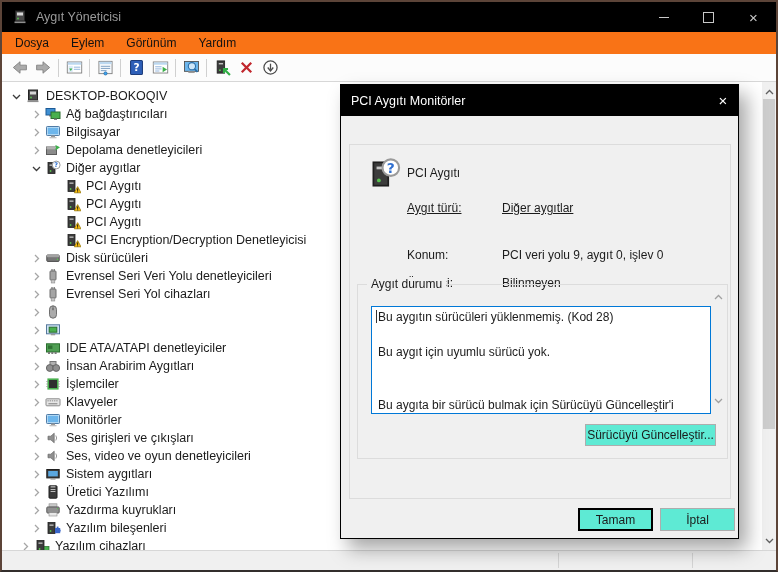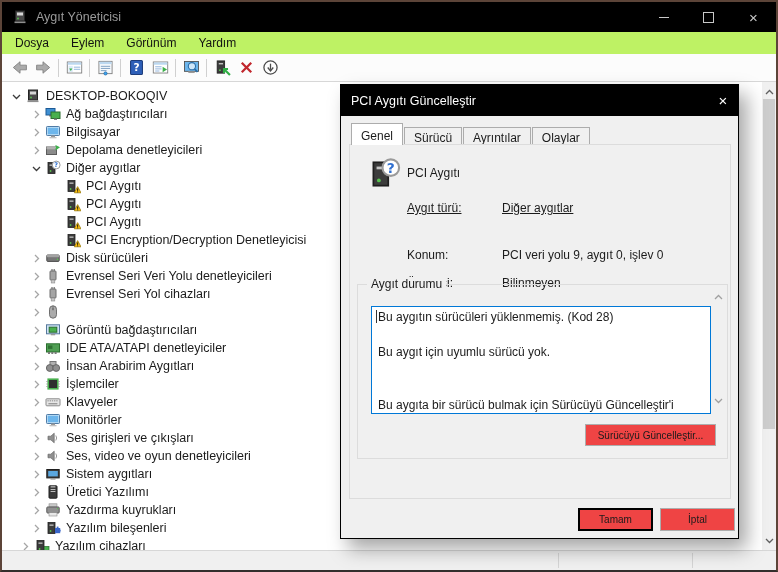--- a/index.html
+++ b/index.html
@@ -14,21 +14,21 @@
   
   .titlebar{height:30px;background:#000;display:flex;align-items:center;}
   .titlebar .app-ico{margin-left:9px;width:17px;height:17px;flex:0 0 auto;}
   .titlebar .ttl{color:#9a9a9a;font-size:12.5px;margin-left:8px;flex:1 1 auto;}
   .win-controls{display:flex;height:100%;}
   .win-btn{width:45px;height:100%;display:flex;align-items:center;justify-content:center;color:#c8c8c8;font-size:14px;}
   .g-min{width:10px;height:1px;background:#c8c8c8;}
   .g-max{width:9px;height:9px;border:1px solid #c8c8c8;}
   .g-close{font-size:15px;line-height:1;}
 
-  .menubar{height:22px;background:#bef264;display:flex;align-items:center;padding-left:2px;}
+  .menubar{height:22px;background:#f97316;display:flex;align-items:center;padding-left:2px;}
   .menu-item{padding:0 11px;font-size:12px;color:#111;line-height:22px;}
 
   .toolbar{height:28px;background:#fcfcfc;border-bottom:1px solid #d7d7d7;display:flex;align-items:center;padding-left:5px;box-sizing:border-box;}
   .tb-btn{width:24px;height:24px;display:flex;align-items:center;justify-content:center;}
   .tb-sep{width:1px;height:18px;background:#d0d0d0;margin:0 3px;}
   .icn{display:inline-flex;align-items:center;justify-content:center;}
   .icn svg{display:block;}
 
   
   .tree{position:relative;height:468px;background:#fff;overflow:hidden;padding-top:5px;box-sizing:border-box;}
@@ -62,21 +62,21 @@
   .fld-row .val{white-space:nowrap;}
 
   .groupbox{position:absolute;left:7px;top:139px;width:371px;height:175px;border:1px solid #dcdcdc;box-sizing:border-box;}
   .gb-label{position:absolute;left:9px;top:-8px;background:#f0f0f0;padding:0 4px;font-size:12px;color:#1b1b1b;}
 
   .status-text{position:absolute;left:13px;top:21px;width:340px;height:108px;background:#fff;border:1px solid #0078d7;box-sizing:border-box;font-size:12px;color:#1b1b1b;line-height:17.5px;padding:2px 18px 2px 6px;white-space:pre-wrap;overflow:hidden;}
   .ta-arr{position:absolute;right:3px;width:12px;height:12px;display:flex;align-items:center;justify-content:center;}
   .ta-arr.up{top:6px;} .ta-arr.down{top:110px;}
   .caret{position:absolute;left:18px;top:25px;width:1px;height:13px;background:#333;}
 
-  .btn{display:flex;align-items:center;justify-content:center;background:#ef4444;border:1px solid #adadad;font-size:10px;color:#1b1b1b;box-sizing:border-box;font-family:inherit;}
+  .btn{display:flex;align-items:center;justify-content:center;background:#5eead4;border:1px solid #adadad;font-size:12px;color:#1b1b1b;box-sizing:border-box;font-family:inherit;}
   .btn-update{position:absolute;left:227px;top:139px;width:131px;height:22px;}
   .btn-ok{position:absolute;left:237px;top:423px;width:75px;height:23px;border:2px solid #000000;}
   .btn-cancel{position:absolute;left:319px;top:423px;width:75px;height:23px;}
 </style>
 </head>
 <body>
 
 <div class="app">
 
   <div class="titlebar">
@@ -416,21 +416,20 @@
             <path d="M4 2 L7.5 5.5 L4 9" fill="none" stroke="#a6a6a6" stroke-width="1.3"></path>
           </svg>
         </span>
         <span class="icn t-ico">
           <svg width="16" height="16" viewBox="0 0 16 16">
             <rect x="1.5" y="2.8" width="13" height="9" fill="#cfe3f5" stroke="#56789c"></rect>
             <rect x="4.2" y="5.2" width="7.6" height="5" fill="#49b04e" stroke="#2a6e2e"></rect>
             <rect x="5.8" y="11.8" width="4.4" height="1.5" fill="#9a9a9a"></rect>
           </svg>
         </span>
-        <span>Görüntü bağdaştırıcıları</span>
       </div>
       <div class="tree-row" style="padding-left: 26px;">
         <span class="chev">
           <svg width="11" height="11" viewBox="0 0 11 11">
             <path d="M4 2 L7.5 5.5 L4 9" fill="none" stroke="#a6a6a6" stroke-width="1.3"></path>
           </svg>
         </span>
         <span class="icn t-ico">
           <svg width="16" height="16" viewBox="0 0 16 16">
             <rect x="1.5" y="3.8" width="13" height="8.2" fill="#4f9e53" stroke="#2a6e2e"></rect>
@@ -635,32 +634,26 @@
     </div>
   </div>
 
   <div class="statusbar">
     <div class="sb-sep" style="left:556px"></div>
     <div class="sb-sep" style="left:690px"></div>
   </div>
 
   <div class="dialog">
     <div class="dlg-title">
-      <span class="txt">PCI Aygıtı Güncelleştir</span>
+      <span class="txt">PCI Aygıtı Monitörler</span>
       <div class="dlg-close">
         <span>×</span>
       </div>
     </div>
 
-    <div class="tabstrip" id="tabstrip">
-        <div class="tab active">Genel</div>
-        <div class="tab">Sürücü</div>
-        <div class="tab">Ayrıntılar</div>
-        <div class="tab">Olaylar</div>
-      </div>
 
     <div class="tabpage">
       <span class="icn dev-ico" id="dev-ico">
           <svg width="34" height="34" viewBox="0 0 16 16">
             <rect x="3" y="2.5" width="7" height="11" fill="#3c3c3c" stroke="#1e1e1e" stroke-width="0.8"></rect>
             <rect x="4.5" y="4.5" width="4" height="1.3" fill="#c4c4c4"></rect>
             <circle cx="5.6" cy="11" r="0.9" fill="#58c24e"></circle>
             <circle cx="11.2" cy="5" r="3.9" fill="#fff" stroke="#9a9a9a"></circle>
             <text x="11.2" y="7.3" font-size="6.5" font-weight="bold" fill="#2f6fd0" text-anchor="middle" font-family="DejaVu Sans,sans-serif">?</text>
           </svg>

